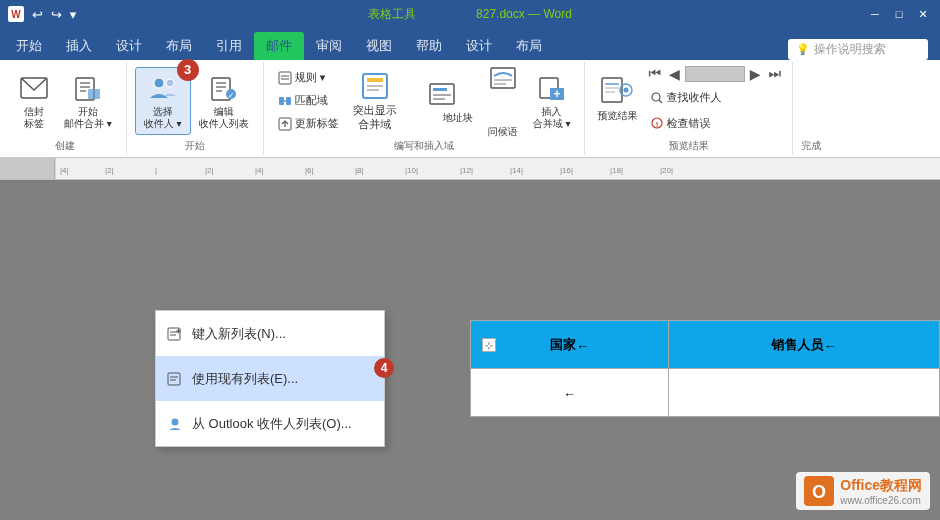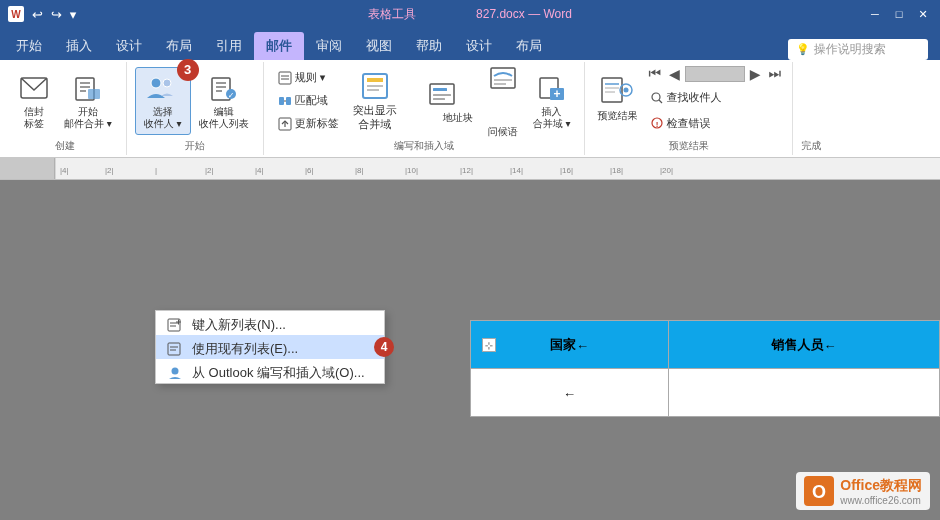--- a/index.html
+++ b/index.html
@@ -10,21 +10,21 @@
       background: #2b5797;
       height: 28px;
       display: flex;
       align-items: center;
       justify-content: space-between;
       padding: 0 8px;
       color: white;
       font-size: 12px;
     }
     .title-bar-left { display: flex; align-items: center; gap: 6px; }
-    .title-bar-center { position: absolute; left: 50%; transform: translateX(-50%); font-size: 12px; color: #f9a8d4; }
+    .title-bar-center { position: absolute; left: 50%; transform: translateX(-50%); font-size: 12px; color: #84cc16; }
     .title-bar-right { display: flex; align-items: center; gap: 6px; color: white; font-size: 12px; margin-left: auto; }
     .win-btn { width: 18px; height: 18px; display: flex; align-items: center; justify-content: center; font-size: 11px; cursor: pointer; }
     .title-logo { width: 16px; height: 16px; background: white; border-radius: 2px; display: flex; align-items: center; justify-content: center; }
 
     
     .ribbon-tabs {
       background: #2b5797;
       height: 32px;
       display: flex;
       align-items: flex-end;
@@ -34,23 +34,23 @@
       padding: 4px 12px;
       color: rgba(255,255,255,0.85);
       font-size: 13px;
       cursor: pointer;
       border-radius: 3px 3px 0 0;
       height: 28px;
       display: flex;
       align-items: center;
     }
     .tab-item.active {
-      background: #c4b5fd;
+      background: #22c55e;
       color: #2b5797;
-      font-weight: bold;
+      font-weight: normal;
     }
 
     
     .ribbon {
       background: white;
       height: 98px;
       border-bottom: 1px solid #c8c8c8;
       display: flex;
       align-items: stretch;
       padding: 2px 4px;
@@ -107,21 +107,21 @@
       height: 22px;
       gap: 3px;
       white-space: nowrap;
     }
     .small-group { display: flex; flex-direction: column; justify-content: space-evenly; height: 70px; }
 
     
     .select-recipient-btn {
       display: flex;
       flex-direction: column;
-      align-items: flex-start;
+      align-items: center;
       justify-content: center;
       padding: 3px 8px;
       cursor: pointer;
       border-radius: 3px;
       min-width: 55px;
       height: 68px;
       font-size: 11px;
       color: #333;
       gap: 2px;
       background: #dde8f8;
@@ -149,25 +149,26 @@
       left: 155px;
       background: white;
       border: 1px solid #c8c8c8;
       box-shadow: 3px 3px 8px rgba(0,0,0,0.2);
       width: 230px;
       z-index: 100;
       font-size: 13px;
     }
     .dropdown-item {
       display: flex;
+      align-items: center;
       padding: 5px 10px;
       cursor: pointer;
       color: #333;
       gap: 8px;
-      height: 24px;
+      height: 45px;
     }
     .dropdown-item.highlighted { background: #cce0ff; }
     .dropdown-icon { width: 18px; height: 18px; display: flex; align-items: center; justify-content: center; }
 
     
     .doc-area {
       background: #808080;
       height: calc(520px - 28px - 32px - 98px - 22px);
       display: flex;
       justify-content: center;
@@ -595,21 +596,21 @@
       <span>使用现有列表(E)...</span>
       <div class="circle-badge" style="right:-10px;top:2px;width:20px;height:20px;font-size:12px;">4</div>
     </div>
     <div class="dropdown-item">
       <div class="dropdown-icon">
         <svg width="16" height="16" viewBox="0 0 16 16">
           <circle cx="8" cy="6" r="3.5" fill="#5b9bd5"></circle>
           <path d="M2 14 Q8 10 14 14" fill="#5b9bd5" stroke="none"></path>
         </svg>
       </div>
-      <span>从 Outlook 编写和插入域(O)...</span>
+      <span>从 Outlook 收件人列表(O)...</span>
     </div>
   </div>
 
   <div style="position:absolute;bottom:0;right:0;width:470px;height:200px;">
 
     <div class="table-move-handle" style="top:18px;left:12px;">⊹</div>
     <table class="doc-table">
       <tbody>
           <tr>
         <td>

